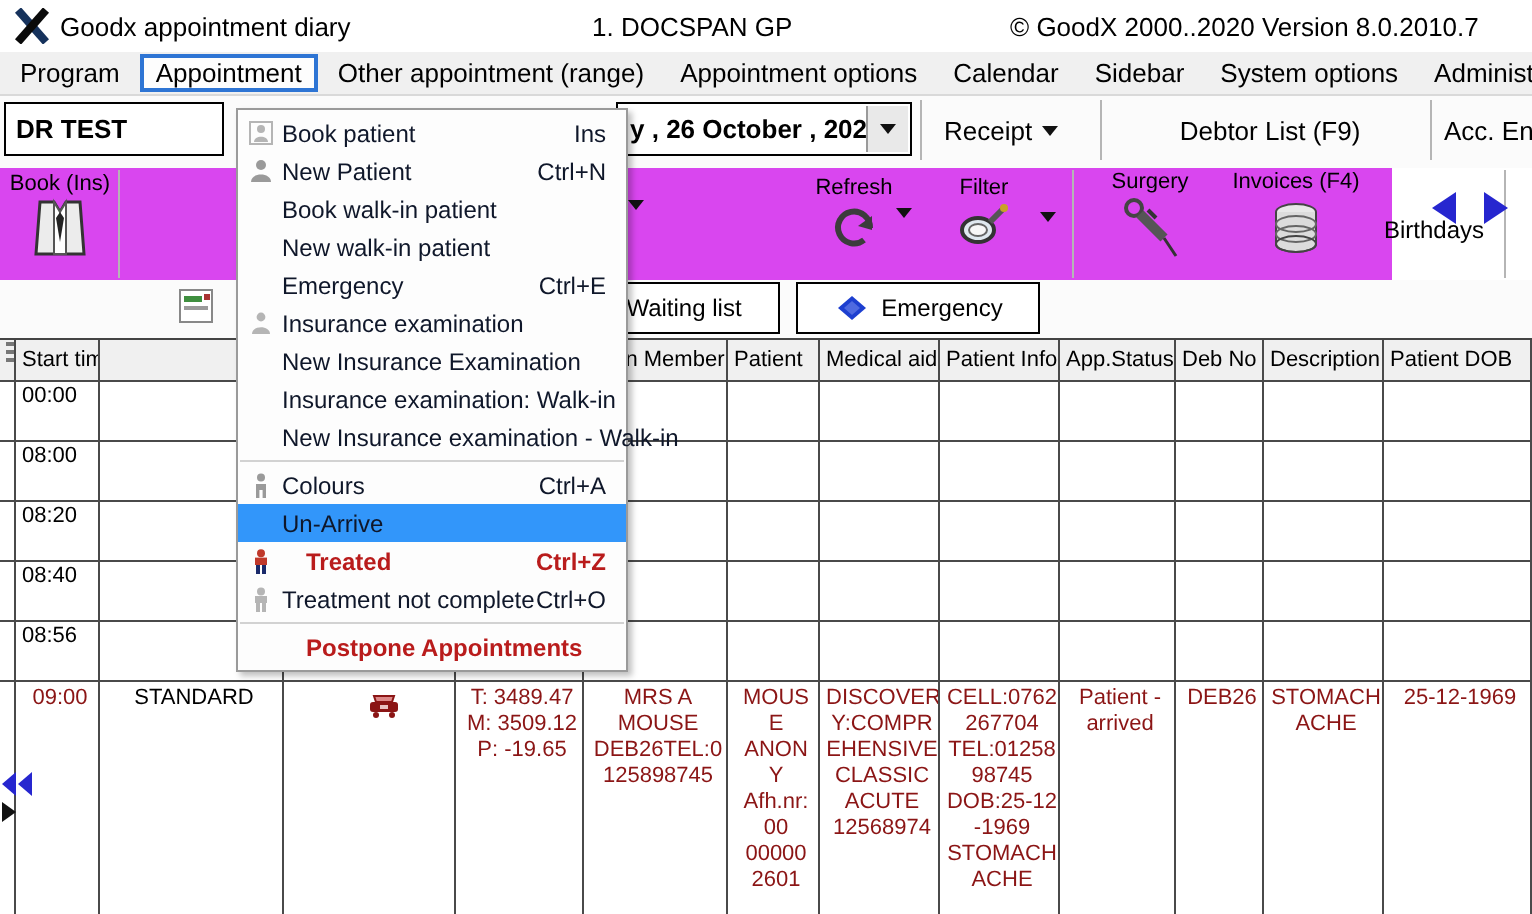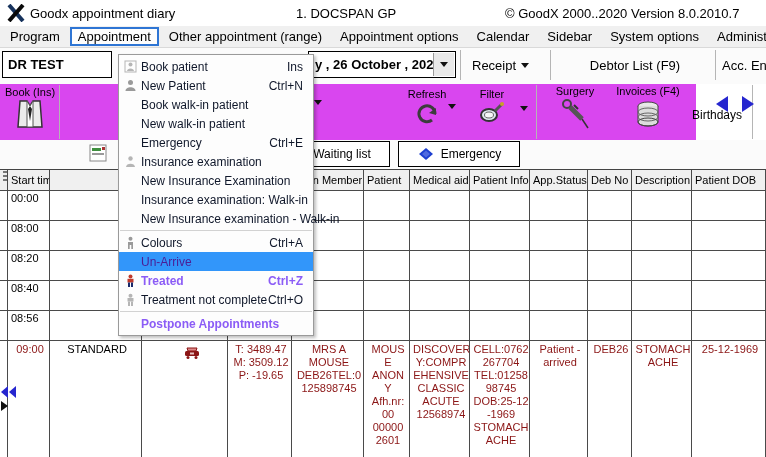--- a/index.html
+++ b/index.html
@@ -46,23 +46,23 @@
   .pre{white-space:pre-line;line-height:13px;color:#8b1515;}
   .red{color:#8b1515;}
   
   #appmenu{left:118px;top:54px;width:194px;background:#fdfdfd;border:1px solid #9a9a9a;
            box-shadow:2px 2px 3px rgba(0,0,0,.25);padding:2px 0;z-index:40;}
   .mi{position:relative;height:19px;display:flex;align-items:center;font-size:12px;}
   .mi .ic{width:22px;display:flex;justify-content:center;align-items:center;flex:none;}
   .mi .lab{white-space:nowrap;}
   .mi .sc{position:absolute;right:10px;font-size:12px;}
   .mi.disabled .lab,.mi.disabled .sc{color:#0f172a;}
-  .mi.bold .lab,.mi.bold .sc{font-weight:bold;color:#8b5cf6;}
+  .mi.bold .lab,.mi.bold .sc{font-weight:bold;color:#b91c1c;margin-left:12px;}
   .mi.hilite{background:#3296fa;}
-  .mi.hilite .lab{color:#4c1d95;}
+  .mi.hilite .lab{color:#0f172a;}
   .msep{height:1px;background:#d2d2d2;margin:2px 1px;}
   .tri-left{width:0;height:0;border-top:8px solid transparent;border-bottom:8px solid transparent;
             border-right:12px solid #2626cf;}
   .tri-right{width:0;height:0;border-top:8px solid transparent;border-bottom:8px solid transparent;
              border-left:12px solid #2626cf;}
 </style>
 </head>
 <body>
 
 <div id="app">

